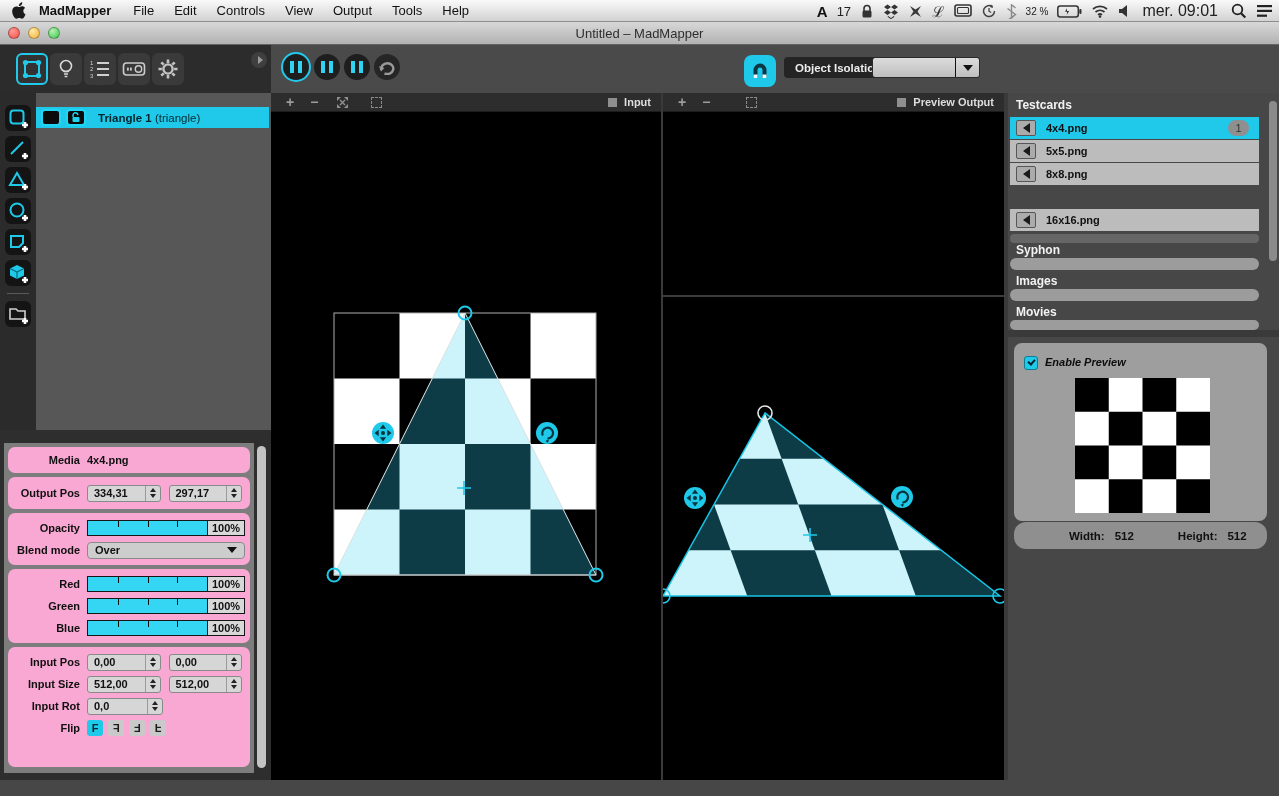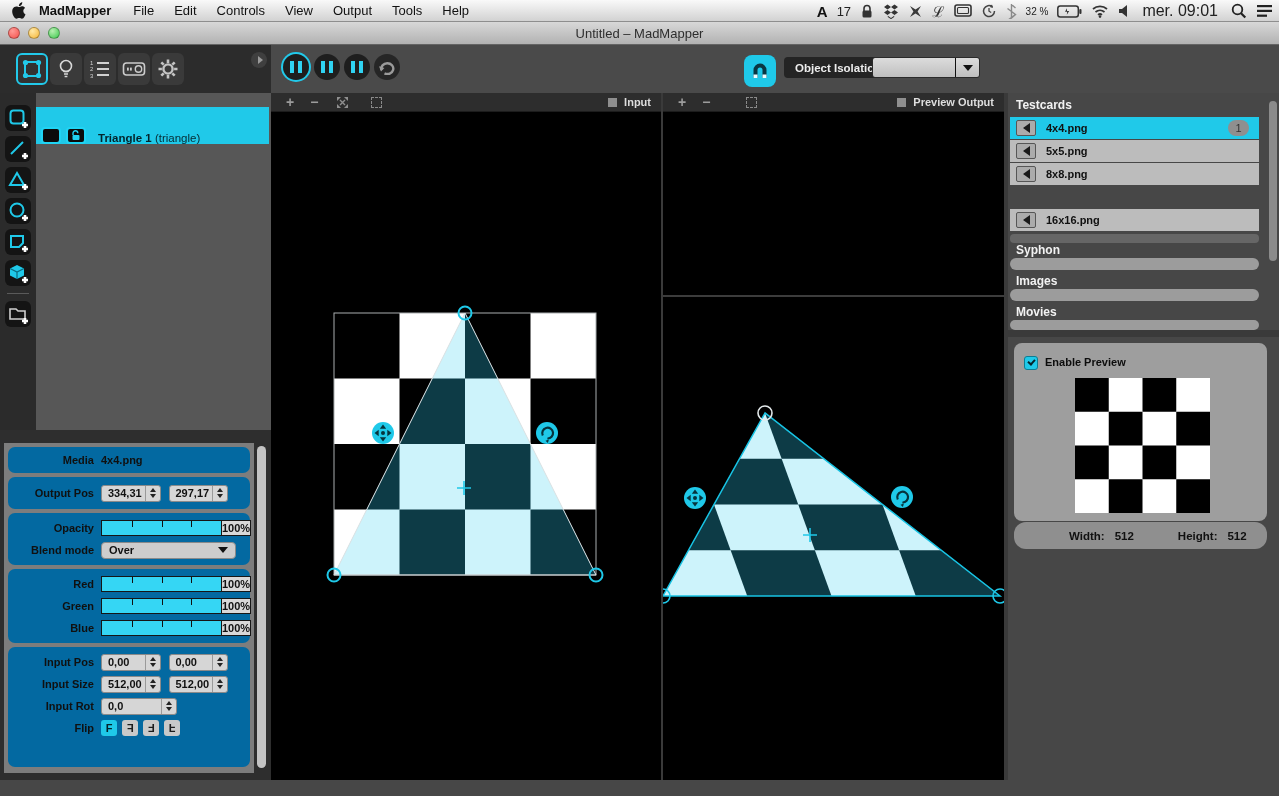--- a/index.html
+++ b/index.html
@@ -57,32 +57,32 @@
   #master-dropdown .dd-arrow i { width:0;height:0;border-top:6px solid #111;border-left:5px solid transparent;border-right:5px solid transparent; }
 
   
   #rail { left:0; top:93px; width:36px; height:337px; background:#2b2b2b; }
   .railbtn { position:absolute; left:5px; width:26px; height:26px; background:#141414; border-radius:6px;
     display:flex; align-items:center; justify-content:center; }
   #rail-sep { left:7px; width:22px; height:1px; background:#5a5a5a; }
 
   
   #surface-list { left:36px; top:93px; width:235px; height:337px; background:#575757; }
-  #surface-row { position:absolute; left:0; top:14px; width:233px; height:37px; background:#20c9e9;
-    display:flex; align-items:flex-end; }
+  #surface-row { position:absolute; left:0; top:14px; width:233px; height:21px; background:#20c9e9;
+    display:flex; align-items:center; }
   .srow-box { width:20px; height:17px; background:#0b0b0b; border:2px solid #20d5f5; border-radius:4px; margin-left:5px;
     display:flex; align-items:center; justify-content:center; }
   #surface-name { margin-left:12px; font-size:11.5px; color:#062b33; }
   #surface-name b { color:#03242b; }
 
   
   #props-outer { left:0; top:430px; width:271px; height:350px; background:#2e2e2e; }
   #props-inner { position:absolute; left:4px; top:13px; width:250px; height:330px; background:#7d7d7d; overflow:hidden; }
   #props-scroll { position:absolute; left:257px; top:16px; width:9px; height:322px; background:#c4c4c4; border-radius:5px; }
-  .pbox { margin:4px; background:#0369a1; border-radius:7px; padding:4px 14px; }
+  .pbox { margin:4px; background:#f9a8d4; border-radius:7px; padding:4px 0; }
   .prow { display:flex; align-items:center; height:22px; }
   .plabel { width:72px; text-align:right; margin-right:7px; font-size:11px; font-weight:bold; color:#101010; flex:none; }
   .pvalue { font-size:11px; font-weight:bold; color:#101010; }
   .stepper { width:76px; height:17px; background:#d6d6d6; border-radius:3px; border:1px solid #8a8a8a;
     display:flex; align-items:center; margin-right:8px; }
   .stepper .sval { flex:1; font-size:11px; font-weight:bold; color:#111; padding-left:6px; }
   .stepper .arrows { width:15px; height:100%; border-left:1px solid #9a9a9a; display:flex; flex-direction:column; align-items:center; justify-content:center; gap:2px; }
   .stepper .arrows .up { width:0;height:0;border-bottom:4px solid #222;border-left:3.5px solid transparent;border-right:3.5px solid transparent; }
   .stepper .arrows .dn { width:0;height:0;border-top:4px solid #222;border-left:3.5px solid transparent;border-right:3.5px solid transparent; }
   .slider { width:158px; height:16px; border:1px solid #161616; display:flex; background:#d8d8d8; }
@@ -119,21 +119,21 @@
   .tc-btn { width:20px; height:16px; margin-left:6px; background:#ababab; border:1px solid #565656; border-radius:2px;
     display:flex; align-items:center; justify-content:center; }
   .tc-btn i { width:0; height:0; border-right:7px solid #1a1a1a; border-top:5px solid transparent; border-bottom:5px solid transparent; }
   .tc-name { margin-left:10px; font-size:11px; font-weight:bold; color:#111; }
   .tc-badge { margin-left:auto; margin-right:10px; width:21px; height:16px; border-radius:9px; background:#8f8f8f;
     font-size:11px; color:#333; display:flex; align-items:center; justify-content:center; }
   #tc-scroll { left:261px; top:100px; width:8px; height:160px; background:#8b8b8b; border-radius:4px; }
   .mp-bar { position:absolute; left:2px; width:249px; background:#9c9c9c; border-radius:6px; }
   #mp-darkbar { left:2px; top:234px; width:249px; height:9px; background:#666666; border-radius:4px; position:absolute; }
   #mp-divider { position:absolute; left:0; top:330px; width:271px; height:7px; background:#3a3a3a; }
-  #preview-box { position:absolute; left:6px; top:339px; width:253px; height:178px; background:#9e9e9e; border-radius:8px; }
+  #preview-box { position:absolute; left:6px; top:339px; width:253px; height:178px; background:#9e9e9e; border-radius:8px;font-style:italic; }
   #enable-chk { position:absolute; left:10px; top:13px; width:14px; height:14px; background:#1fc9e9; border:1px solid #0c7d93; border-radius:3px; }
   #enable-chk i { position:absolute; left:3px; top:2px; width:7px; height:5px; border-left:2px solid #05242b; border-bottom:2px solid #05242b; transform:rotate(-48deg); }
   #enable-label { position:absolute; left:31px; top:13px; font-size:11px; font-weight:bold; color:#0d0d0d; }
   #wh-bar { position:absolute; left:6px; top:429px; width:253px; height:27px; background:#8f8f8f; border-radius:12px;
     display:flex; align-items:center; font-size:11.5px; font-weight:bold; color:#111; }
   #wh-bar .wl { margin-left:55px; } #wh-bar .hl { margin-left:44px; }
   #wh-bar span { margin-left:10px; }
 
   #bottom-strip { left:0; top:780px; width:1279px; height:16px; background:#474747; }
 </style>

